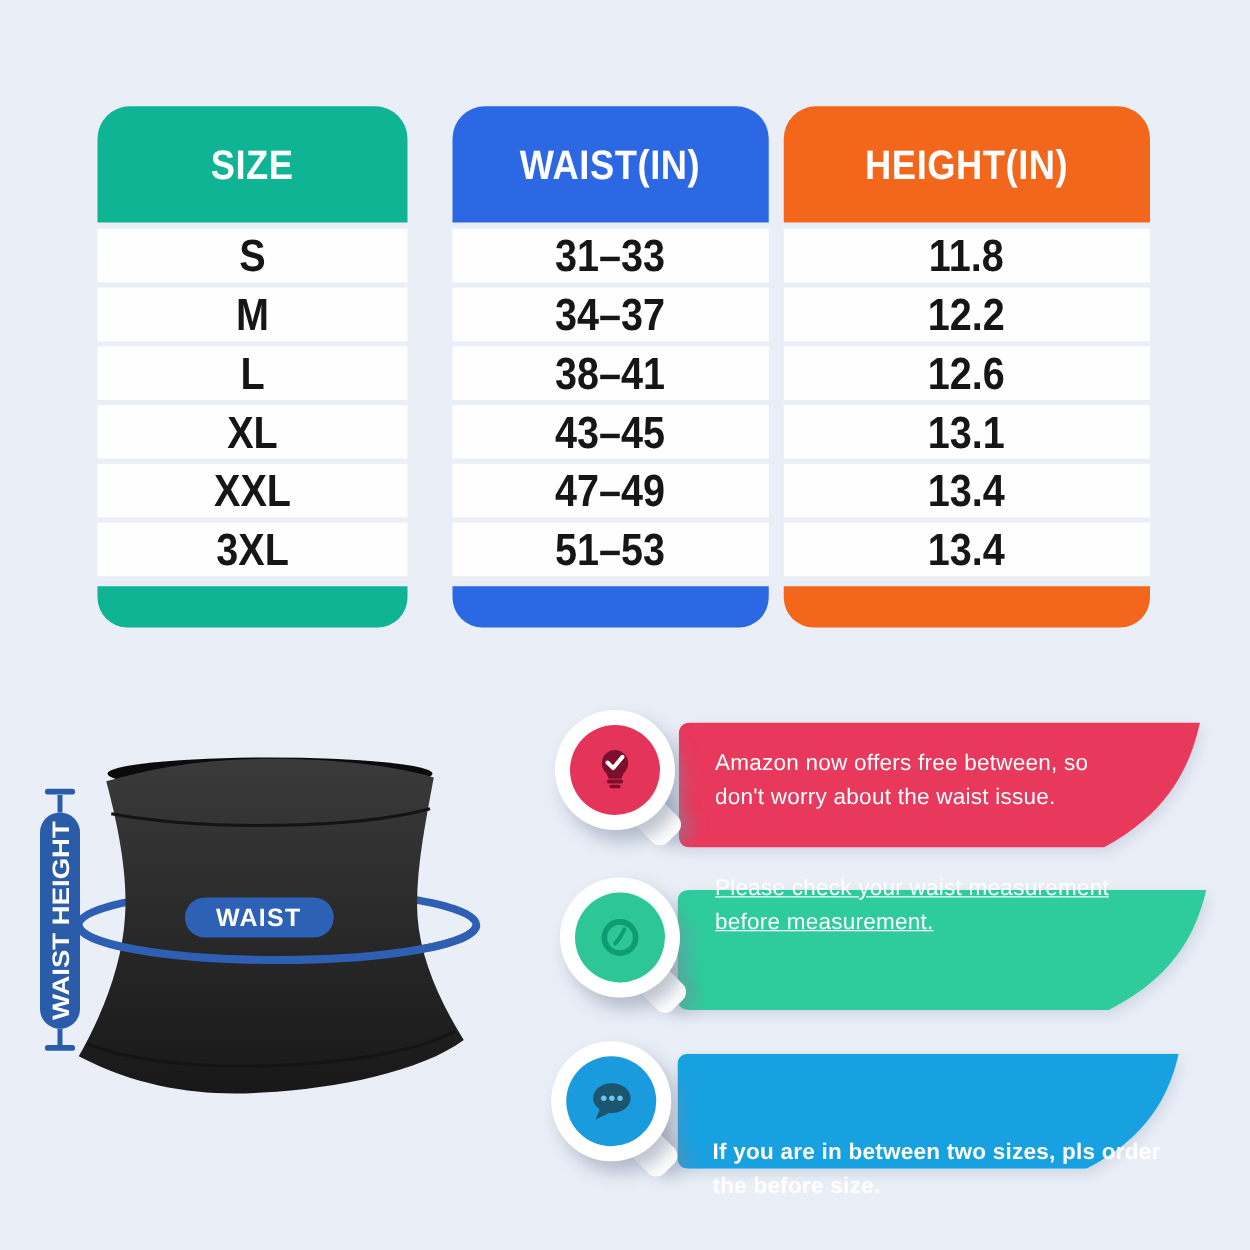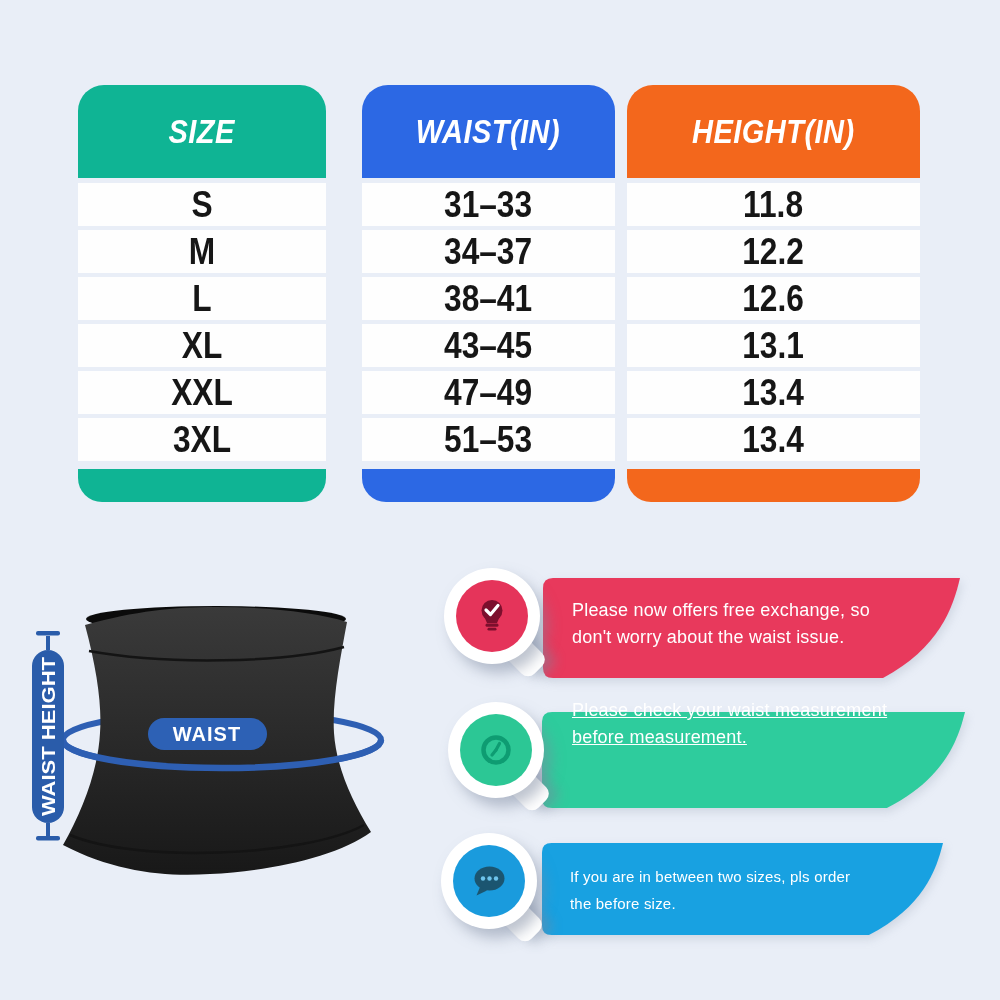--- a/index.html
+++ b/index.html
@@ -16,21 +16,21 @@
     display:flex;
   }
   .col{display:flex;flex-direction:column;}
   .col1{width:270px;margin-right:14px;}
   .col2{width:276px;margin-right:12px;padding-left:22px;}
   .col3{width:320px;}
   .col-header{
     height:93px;margin-bottom:5px;
     border-radius:26px 26px 0 0;
     display:flex;align-items:center;justify-content:center;
-    color:#fff;font-weight:bold;font-size:33px;font-style:italic;
+    color:#fff;font-weight:bold;font-size:33px;
   }
   .hdr-txt{display:inline-block;transform:scaleX(.88);letter-spacing:.5px;white-space:nowrap;}
   .c-green-h{background:#0fb494;}
   .c-blue-h{background:#2c68e4;}
   .c-orange-h{background:#f3671c;}
   .cell{
     height:43px;margin-bottom:4px;background:#fefefe;
     display:flex;align-items:center;justify-content:center;
     color:#161616;font-weight:bold;font-size:36px;
   }
@@ -45,21 +45,21 @@
   .banner{position:absolute;filter:drop-shadow(2px 4px 5px rgba(120,130,155,.22));}
   .co1-banner{left:543px;top:578px;width:417px;height:100px;}
   .co2-banner{left:542px;top:712px;width:423px;height:96px;}
   .co3-banner{left:542px;top:843px;width:401px;height:92px;}
   .banner-text{
     position:absolute;color:#fff;font-size:18px;line-height:27px;width:385px;
     letter-spacing:.2px;
   }
   .co1-text{left:572px;top:597px;}
   .co2-text{left:572px;top:697px;text-decoration:underline;}
-  .co3-text{left:570px;top:863px;font-weight:normal;font-size:15px;}
+  .co3-text{left:570px;top:908px;font-weight:bold;font-size:18px;}
   .badge{position:absolute;width:96px;height:96px;}
   .co1-badge{left:444px;top:568px;}
   .co2-badge{left:448px;top:702px;}
   .co3-badge{left:441px;top:833px;}
   .badge-tail{
     position:absolute;left:60px;top:54px;width:29px;height:56px;
     background:#fff;border-radius:9px;transform:rotate(-45deg);
     box-shadow:6px 8px 12px rgba(125,138,160,.45);
   }
   .badge-circle{
@@ -200,21 +200,21 @@
       <rect x="31" y="238" width="4" height="13"></rect>
       <rect x="21" y="251" width="24" height="4.5" rx="2"></rect>
       <text transform="translate(40 231) rotate(-90)" font-size="19" font-weight="bold" fill="#ffffff" textLength="159" lengthAdjust="spacingAndGlyphs">WAIST HEIGHT</text>
     </g>
   </svg>
 
   <svg class="banner co1-banner" viewBox="0 0 417 100" preserveAspectRatio="none">
     <path fill="#e8395c" d="M 10,0 H 417 C 410,30 396,70 340,100 H 10 Q 0,100 0,90 V 10 Q 0,0 10,0 Z"></path>
   </svg>
   <div class="banner-text co1-text">
-    <div>Please now offers free exchange, so</div>
+    <div>Amazon now offers free between, so</div>
     <div>don't worry about the waist issue.</div>
   </div>
   <div class="badge co1-badge">
     <div class="badge-tail"></div>
     <div class="badge-circle">
       <div class="badge-inner bi-red">
         <svg width="44" height="44" viewBox="0 0 44 44">
           <circle cx="22" cy="16.5" r="10.5" fill="#7c0f2d"></circle>
           <path d="M 13.5,21 L 17,29 H 27 L 30.5,21 Z" fill="#7c0f2d"></path>
           <rect x="15.5" y="29.5" width="13" height="3.2" rx="1.5" fill="#7c0f2d"></rect>

